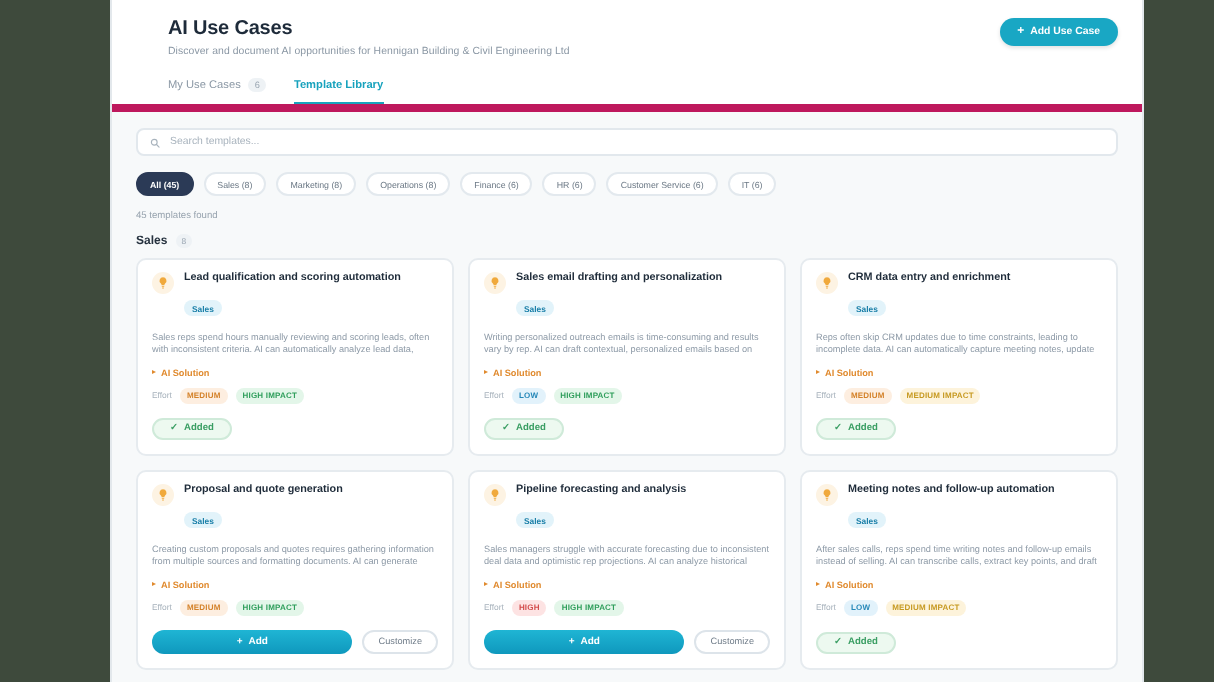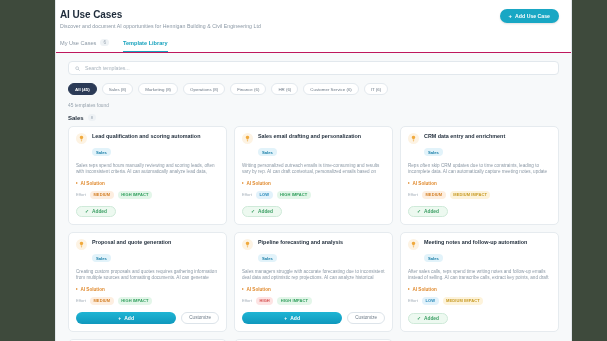--- a/index.html
+++ b/index.html
@@ -13,22 +13,22 @@
     position: absolute;
     left: 55px; top: 0; width: 517px; height: 341px;
     background: #f7f9fa;
     border-left: 1px solid #e3e8ec;
     border-right: 1px solid #e3e8ec;
     overflow: hidden;
   }
   
   .header {
     background: #ffffff;
-    padding: 9px 12px 0 4px;
-    border-bottom: 1px solid #be185d;
+    padding: 9px 12px 0 28px;
+    border-bottom: 4px solid #be185d;
   }
   .header-top { display: flex; align-items: flex-start; justify-content: space-between; }
   .page-title {
     font-size: 10px; font-weight: bold; color: #1e2b3a; letter-spacing: -0.1px;
   }
   .page-sub {
     font-size: 5.2px; color: #8a97a4; margin-top: 3px; letter-spacing: 0.05px;
   }
   .add-use-case {
     display: inline-flex; align-items: center; gap: 3px;

